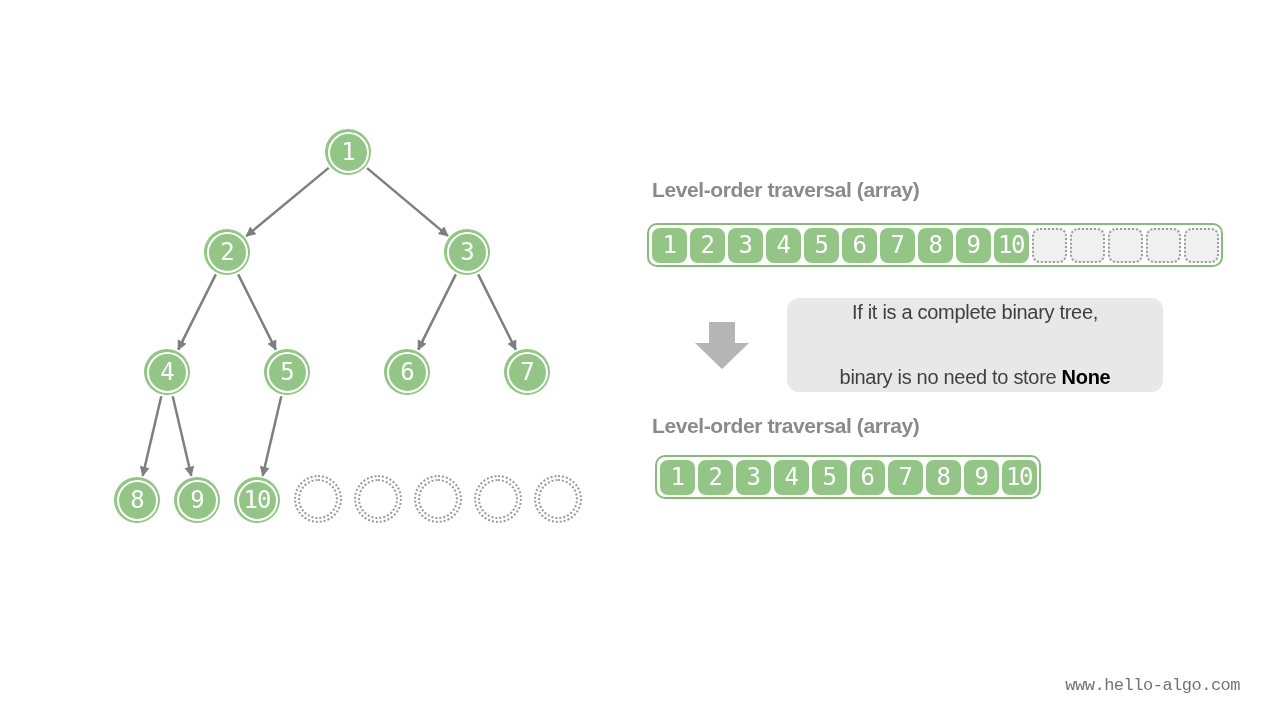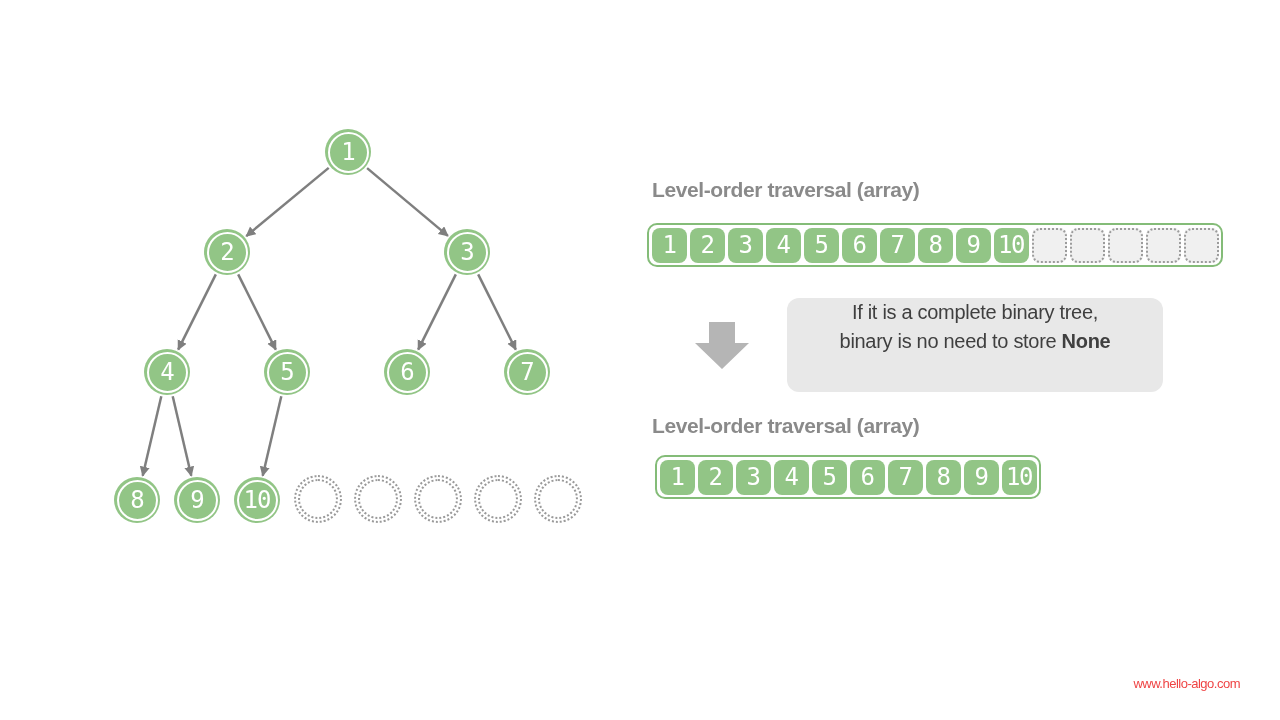--- a/index.html
+++ b/index.html
@@ -31,26 +31,26 @@
         color:#fff;font-family:"DejaVu Sans Mono",monospace;font-size:24px;
         letter-spacing:-1.5px;}
   .cell.empty{background:#F0F0F0;border:2px dotted #9C9C9C;}
 
   
   svg.block-arrow{position:absolute;left:695px;top:322px;}
 
   
   .note{position:absolute;left:787px;top:298px;width:376px;height:94px;
         background:#E8E8E8;border-radius:12px;display:flex;flex-direction:column;
-        justify-content:flex-start;text-align:center;color:#3F3F3F;font-size:20px;
+        justify-content:space-between;text-align:center;color:#3F3F3F;font-size:20px;
         letter-spacing:-0.3px;line-height:29px;}
-  .note strong{color:#404040;font-weight:bold;}
+  .note strong{color:#000000;font-weight:bold;}
 
-  .watermark{position:absolute;right:40px;top:676px;color:#ef4444;
-        font-family:Liberation Sans, sans-serif;font-size:13px;letter-spacing:-0.5px;}
+  .watermark{position:absolute;right:40px;top:676px;color:#737373;
+        font-family:Liberation Mono, monospace;font-size:17px;letter-spacing:-0.5px;}
 </style>
 </head>
 <body>
 
 <div class="stage">
 
   <svg class="edges" viewBox="0 0 1280 720">
     <defs>
       <marker id="ah" markerWidth="12" markerHeight="11" refX="9" refY="5" orient="auto" markerUnits="userSpaceOnUse">
         <path d="M0,0 L10,5 L0,10 z" fill="#7F7F7F"></path>

